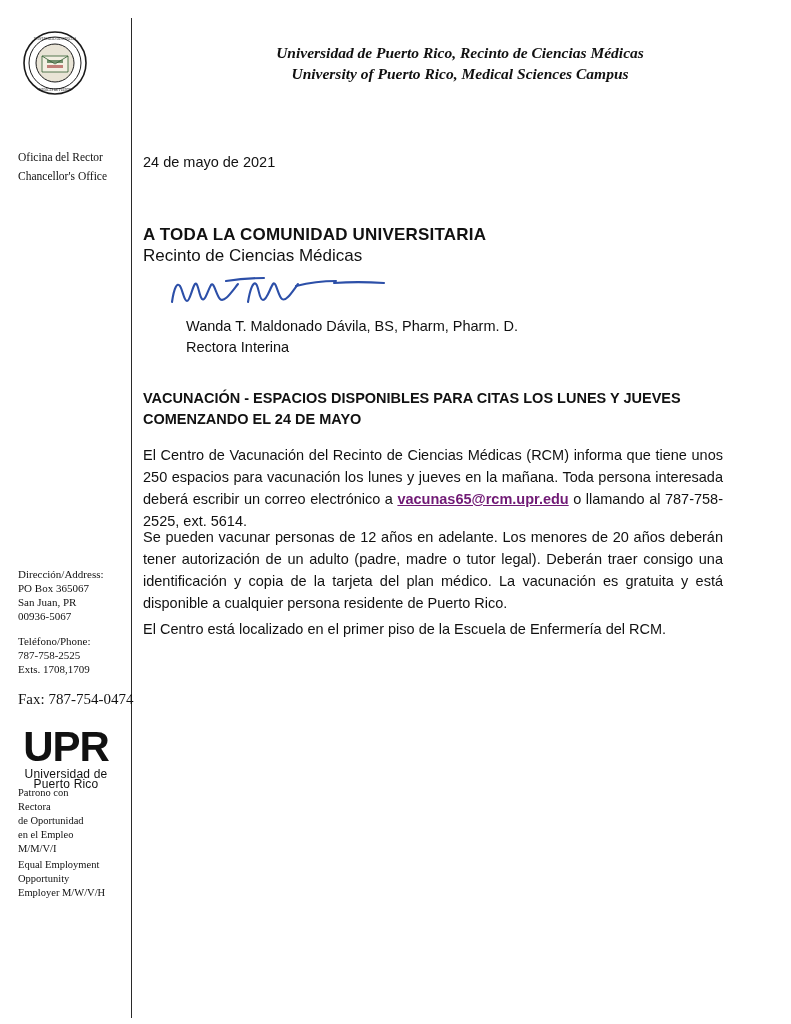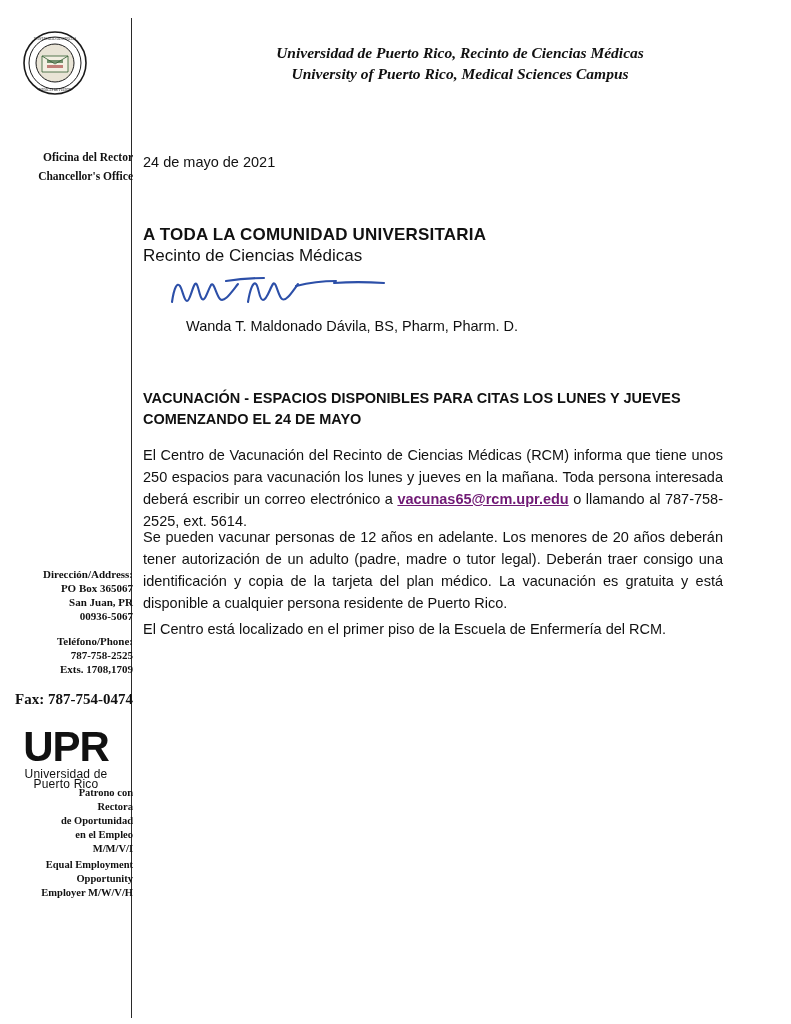--- a/index.html
+++ b/index.html
@@ -53,25 +53,25 @@
     font-style: italic;
     font-weight: bold;
     font-size: 15.5px;
     line-height: 21px;
     color: #111;
   }
 
   
   .side {
     position: absolute;
-    left: 5px;
+    left: 18px;
     width: 128px;
-    text-align: right;
+    text-align: left;
     font-family: "Liberation Serif", serif;
-    font-weight: bold;
+    font-weight: normal;
     color: #111;
   }
   .side-office { top: 148px; font-size: 11.5px; line-height: 19px; }
   .side-address { top: 567px; font-size: 11px; line-height: 14px; }
   .side-phone { top: 634px; font-size: 11px; line-height: 14px; }
   .side-fax { top: 692px; font-size: 15px; line-height: 14px; }
 
   .upr-logo {
     position: absolute;
     left: 8px;
@@ -249,20 +249,21 @@
         <path d="M58 9 C70 7, 84 6, 96 6"></path>
         <path d="M80 30 C82 18, 85 9, 88 12 C91 15, 91 28, 95 28 C99 28, 102 16, 105 12 C108 8, 110 24, 114 27 C118 30, 124 20, 130 12"></path>
         <path d="M128 14 C140 11, 155 9, 168 9"></path>
         <path d="M166 11 C180 10, 200 10, 216 11"></path>
       </g>
     </svg>
   </div>
 
   <div class="signer">
     <div>Wanda T. Maldonado Dávila, BS, Pharm, Pharm. D.</div>
+    <div>Rectora Interina</div>
   </div>
 
   <div class="subject">
     <div>VACUNACIÓN - ESPACIOS DISPONIBLES PARA CITAS LOS LUNES Y JUEVES</div>
     <div>COMENZANDO EL 24 DE MAYO</div>
   </div>
 
   <div class="para p1">
     <span>El Centro de Vacunación del Recinto de Ciencias Médicas (RCM) informa que tiene unos 250 espacios para vacunación los lunes y jueves en la mañana. Toda persona interesada deberá escribir un correo electrónico a </span><a class="link" href="#">vacunas65@rcm.upr.edu</a><span> o llamando al 787-758-2525, ext. 5614.</span>
   </div>

